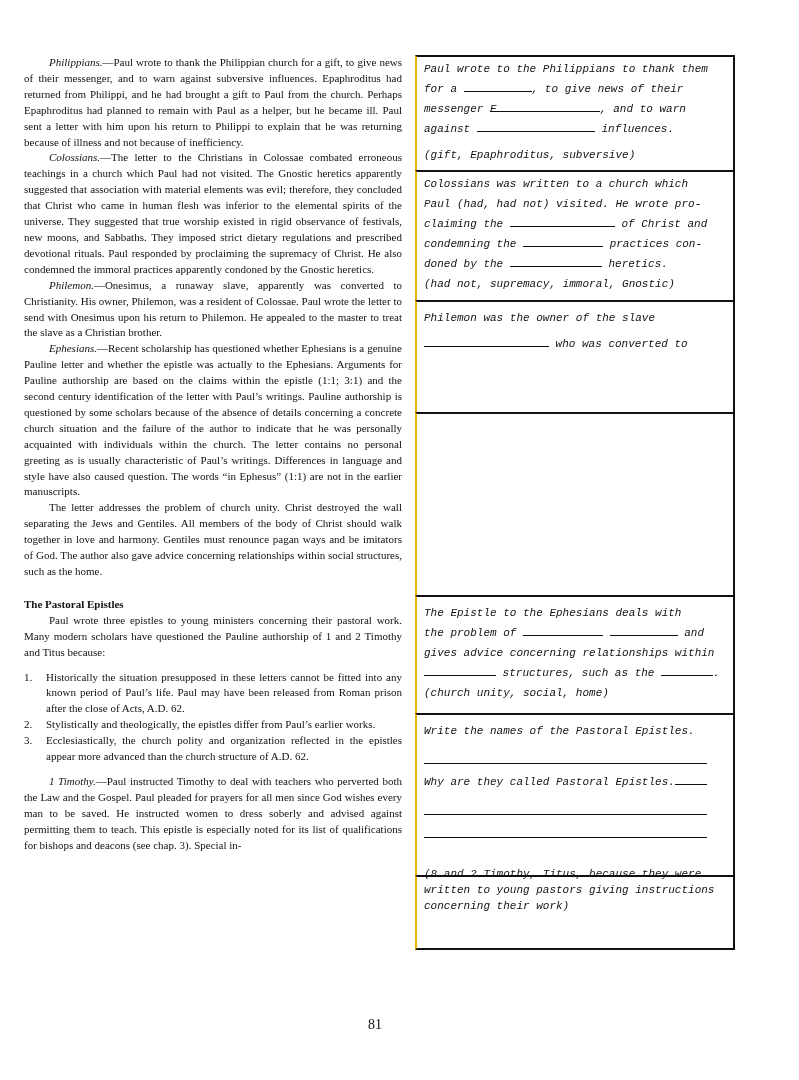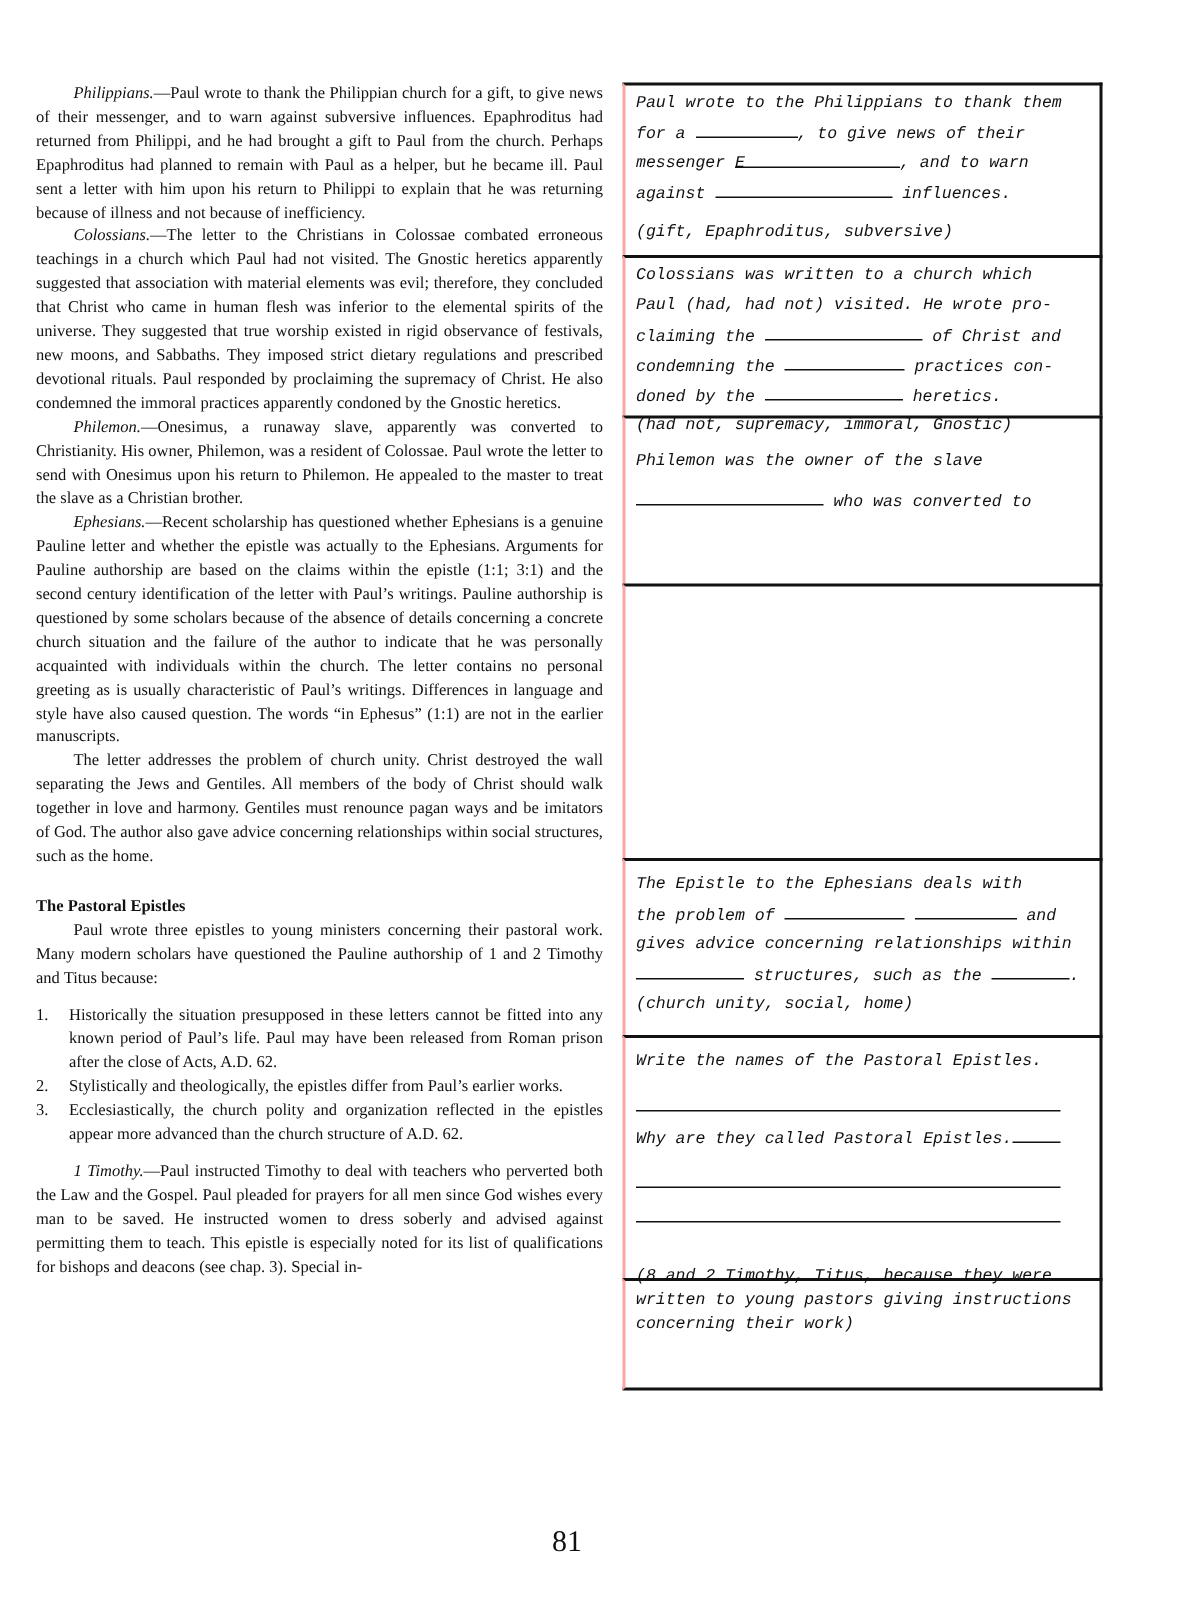--- a/index.html
+++ b/index.html
@@ -7,25 +7,25 @@
   .left { position: absolute; left: 24px; top: 55px; width: 378px;
     font-family: "Liberation Serif", "DejaVu Serif", serif; font-size: 11px; line-height: 15.9px; text-align: justify; }
   .left p { margin: 0; }
   .indent { text-indent: 25px; }
   .left em { font-style: italic; }
   .heading { font-weight: bold; margin-top: 17px !important; }
   .list { margin: 9px 0 0 0; padding: 0; list-style: none; }
   .list li { position: relative; padding-left: 22px; }
   .list li .num { position: absolute; left: 0; top: 0; }
   .gap { height: 9px; }
-  .pagenum { position: absolute; left: 368px; top: 1017px; font-family: "Liberation Serif", serif; font-size: 20px; }
+  .pagenum { position: absolute; left: 368px; top: 1017px; font-family: "Liberation Serif", serif; font-size: 14px; }
 
   .right { position: absolute; left: 415px; top: 55px; width: 320px;
     font-family: "Liberation Mono", "DejaVu Sans Mono", monospace; font-style: italic; font-size: 11px; color: #111; }
-  .box { border-left: 2px solid #fca5a5; border-right: 2px solid #111; border-top: 2px solid #111; padding: 2px 6px 2px 7px; box-sizing: border-box; }
+  .box { border-left: 2px solid #eab308; border-right: 2px solid #111; border-top: 2px solid #111; padding: 2px 6px 2px 7px; box-sizing: border-box; }
   .box.last { border-bottom: 2px solid #111; }
   .box .line { height: 20px; line-height: 20px; white-space: nowrap; }
   .blank { display: inline-block; border-bottom: 1px solid #111; height: 12px; vertical-align: baseline; }
   .fullrule { border-bottom: 1px solid #111; margin: 0 20px 0 0; height: 22px; }
   .ans { line-height: 16px; }
 </style>
 </head>
 <body>
 
 <div class="left">
@@ -48,29 +48,29 @@
 <div class="pagenum">81</div>
 
 <div class="right">
   <div class="box" style="height:115px">
     <div class="line">Paul wrote to the Philippians to thank them</div>
     <div class="line"><span>for a</span> <span class="blank" style="width:68px"></span><span>, to give news of their</span></div>
     <div class="line"><span>messenger</span> <span class="blank" style="width:110px">E</span><span>, and to warn</span></div>
     <div class="line"><span>against</span> <span class="blank" style="width:118px"></span> <span>influences.</span></div>
     <div class="line ans" style="margin-top:6px">(gift, Epaphroditus, subversive)</div>
   </div>
-  <div class="box" style="height:107px">
+  <div class="box" style="height:130px">
     <div class="line">Colossians was written to a church which</div>
     <div class="line">Paul (had, had not) visited.  He wrote pro-</div>
     <div class="line"><span>claiming the</span> <span class="blank" style="width:105px"></span> <span>of Christ and</span></div>
     <div class="line"><span>condemning the</span> <span class="blank" style="width:80px"></span> <span>practices con-</span></div>
     <div class="line"><span>doned by the</span> <span class="blank" style="width:92px"></span> <span>heretics.</span></div>
     <div class="line ans">(had not, supremacy, immoral, Gnostic)</div>
   </div>
-  <div class="box" style="height:112px;padding-top:19px">
+  <div class="box" style="height:112px;padding-top:6px">
     <div class="line">Philemon was the owner of the slave</div>
     <div class="line" style="margin-top:6px"><span class="blank" style="width:125px"></span> <span>who was converted to</span></div>
   </div>
   <div class="box" style="height:183px"></div>
   <div class="box" style="height:118px;padding-top:6px">
     <div class="line">The Epistle to the Ephesians deals with</div>
     <div class="line"><span>the problem of</span> <span class="blank" style="width:80px"></span> <span class="blank" style="width:68px"></span> <span>and</span></div>
     <div class="line">gives advice concerning relationships within</div>
     <div class="line"><span class="blank" style="width:72px"></span> <span>structures, such as the</span> <span class="blank" style="width:52px"></span>.</div>
     <div class="line ans">(church unity, social, home)</div>

